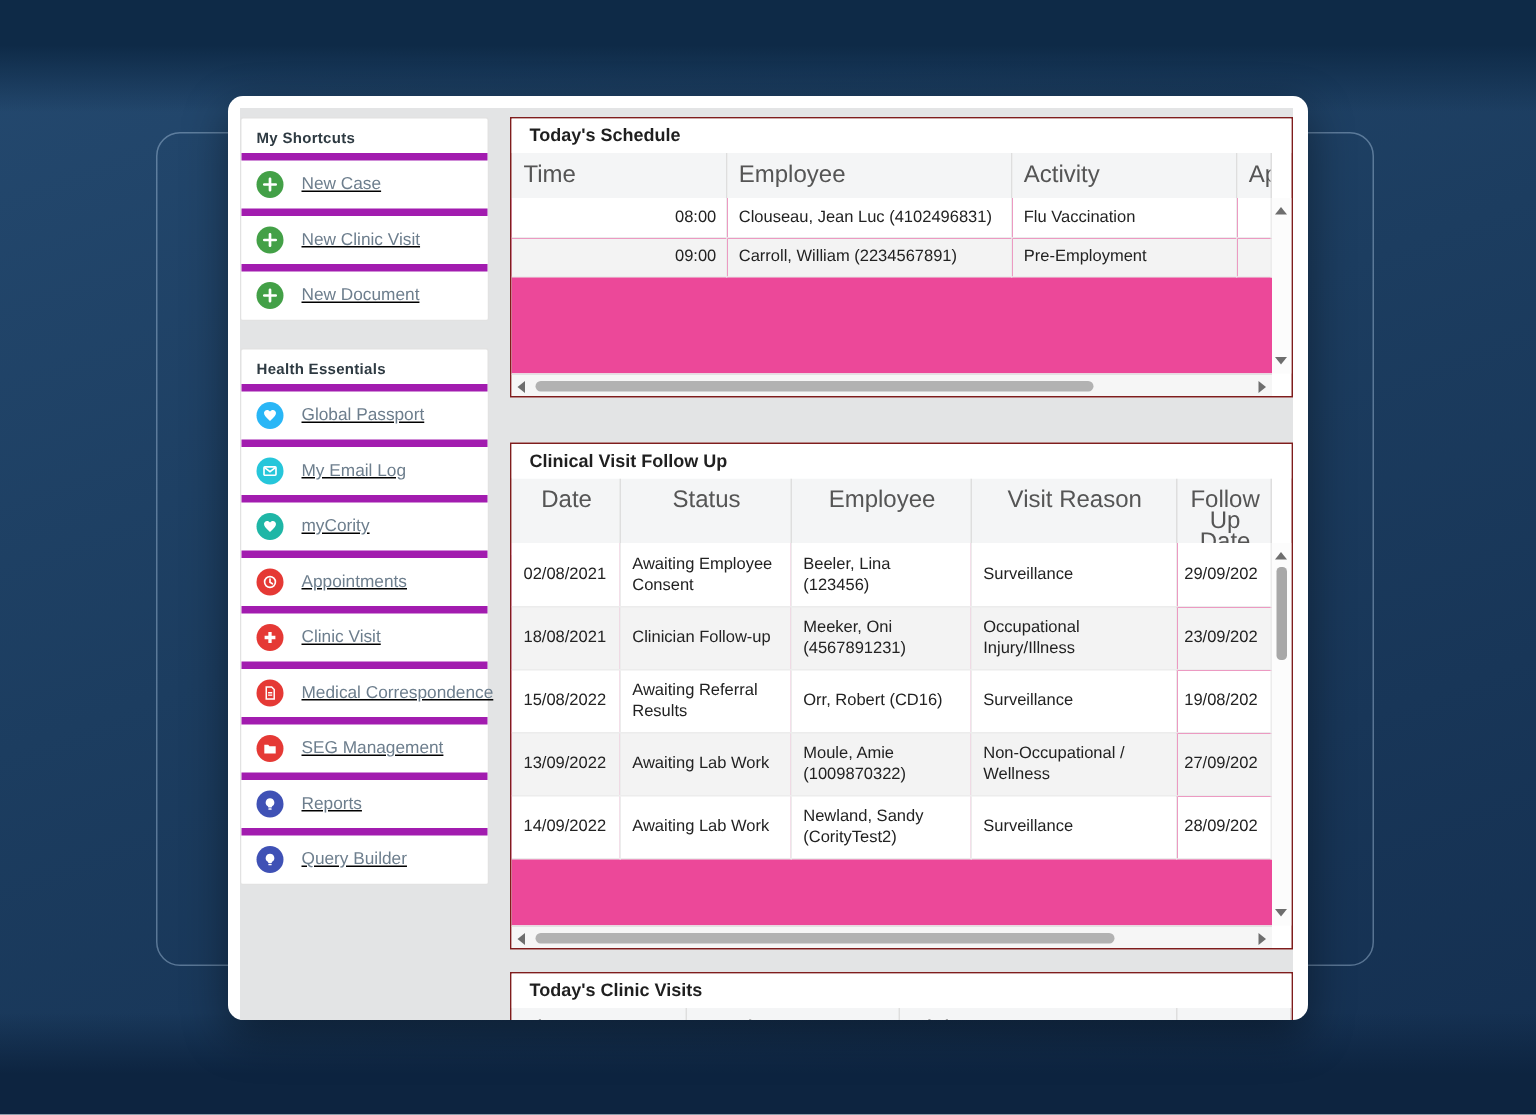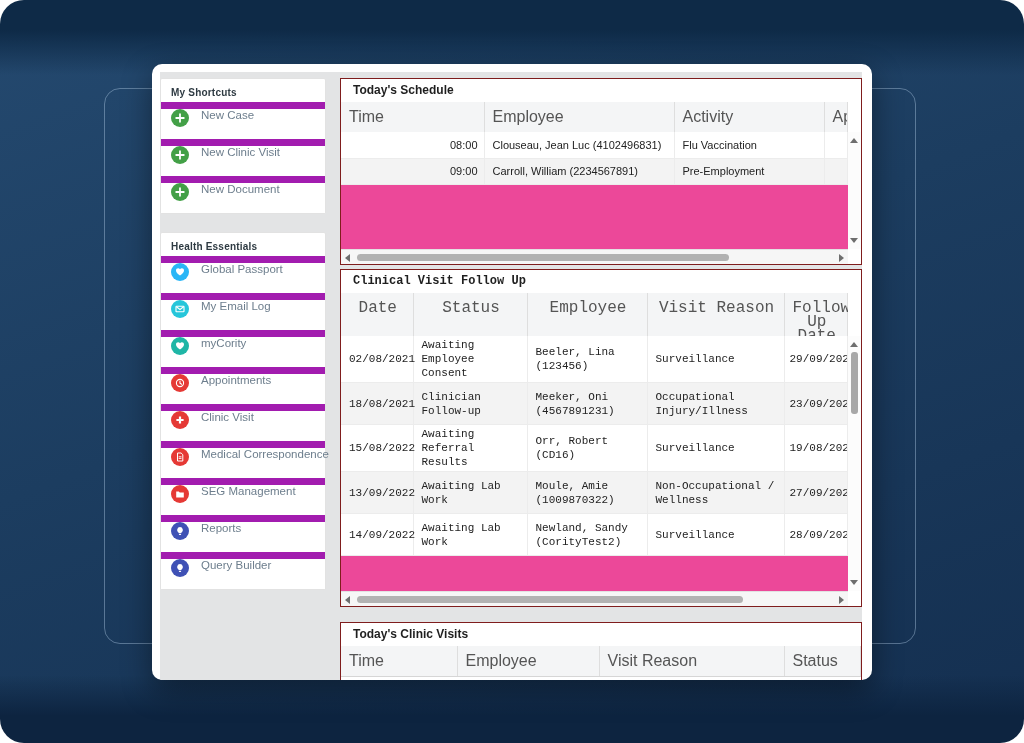--- a/index.html
+++ b/index.html
@@ -4,21 +4,20 @@
 <style>
   * { margin:0; padding:0; box-sizing:border-box; }
   html,body { width:1024px; height:743px; }
   body { font-family:"Liberation Sans", sans-serif; overflow:hidden; }
 
   .stage{
     position:relative; width:1024px; height:743px; overflow:hidden;
     background:
       linear-gradient(180deg,#0e2a47 0px,#0e2a47 30px,rgba(14,42,71,0) 75px,rgba(14,42,71,0) 675px,#0d2440 716px,#0d2440 743px),
       linear-gradient(160deg,#24496f 0%,#1c3d60 45%,#142f50 100%);
-    border-radius: 24px;
   }
   .frame{
     position:absolute; left:104px; top:88px; width:812px; height:556px;
     border:1px solid rgba(168,196,222,0.45); border-radius:16px;
   }
   .app-card{
     position:absolute; left:152px; top:64px; width:720px; height:616px;
     background:#ffffff; border-radius:10px; overflow:hidden;
     box-shadow:0 10px 30px rgba(0,0,0,0.42);
   }
@@ -27,31 +26,31 @@
     background:#e3e4e5;
   }
 
   
   .sidebar{ position:absolute; left:8px; top:8px; width:166px; }
   .s-section{ background:#fff; border:1px solid #e2e2e2; border-radius:2px; }
   .s-sec1{ margin-top:6px; }
   .s-sec2{ margin-top:18px; }
   .s-sec3{ margin-top:16px; }
   .s-header{ font-size:10px; font-weight:bold; color:#2e3a42; padding:8px 10px 4px; letter-spacing:.2px; }
-  .s-item{ height:37px; display:flex; align-items:flex-start; padding:0 8px 0 10px; border-top:7px solid #a21caf; cursor:pointer; background:#fff; }
+  .s-item{ height:37px; display:flex; align-items:center; padding:0 8px 0 10px; border-top:5px solid #a21caf; cursor:pointer; background:#fff;text-decoration:underline; }
   .circ{ width:18px; height:18px; border-radius:50%; display:flex; align-items:center; justify-content:center; flex:none; }
   .circ svg{ width:10px; height:10px; display:block; }
   .plain-ic{ width:18px; height:18px; display:flex; align-items:center; justify-content:center; flex:none; }
   .s-label{ margin-left:12px; font-size:11.5px; color:#6d7e8d; white-space:nowrap; }
 
   
   .main{ position:absolute; left:188px; top:8px; width:522px; }
   .panel{ position:relative; background:#fff; border:1px solid #7f1d1d; overflow:hidden; }
   .p1{ margin-top:6px; height:187px; }
-  .p2{ margin-top:4px; height:338px;font-family:Liberation Mono, monospace; }
+  .p2{ margin-top:30px; height:338px; }
   .p3{ margin-top:15px; height:80px; }
   .p-title{ height:23px; line-height:23px; padding-left:12px; font-size:12px; font-weight:bold; color:#1f1f1f; background:#fff; }
 
   .head-wrap{ position:absolute; left:0; right:13px; top:23px; overflow:hidden; }
   .p3 .head-wrap{ right:0; }
   .rows-wrap{ position:absolute; left:0; right:13px; bottom:15px; overflow:hidden; background:#ec4899; }
   .p1 .rows-wrap{ top:53px; }
   .p2 .rows-wrap{ top:66px; }
 
   table{ border-collapse:collapse; table-layout:fixed; width:100%; }

